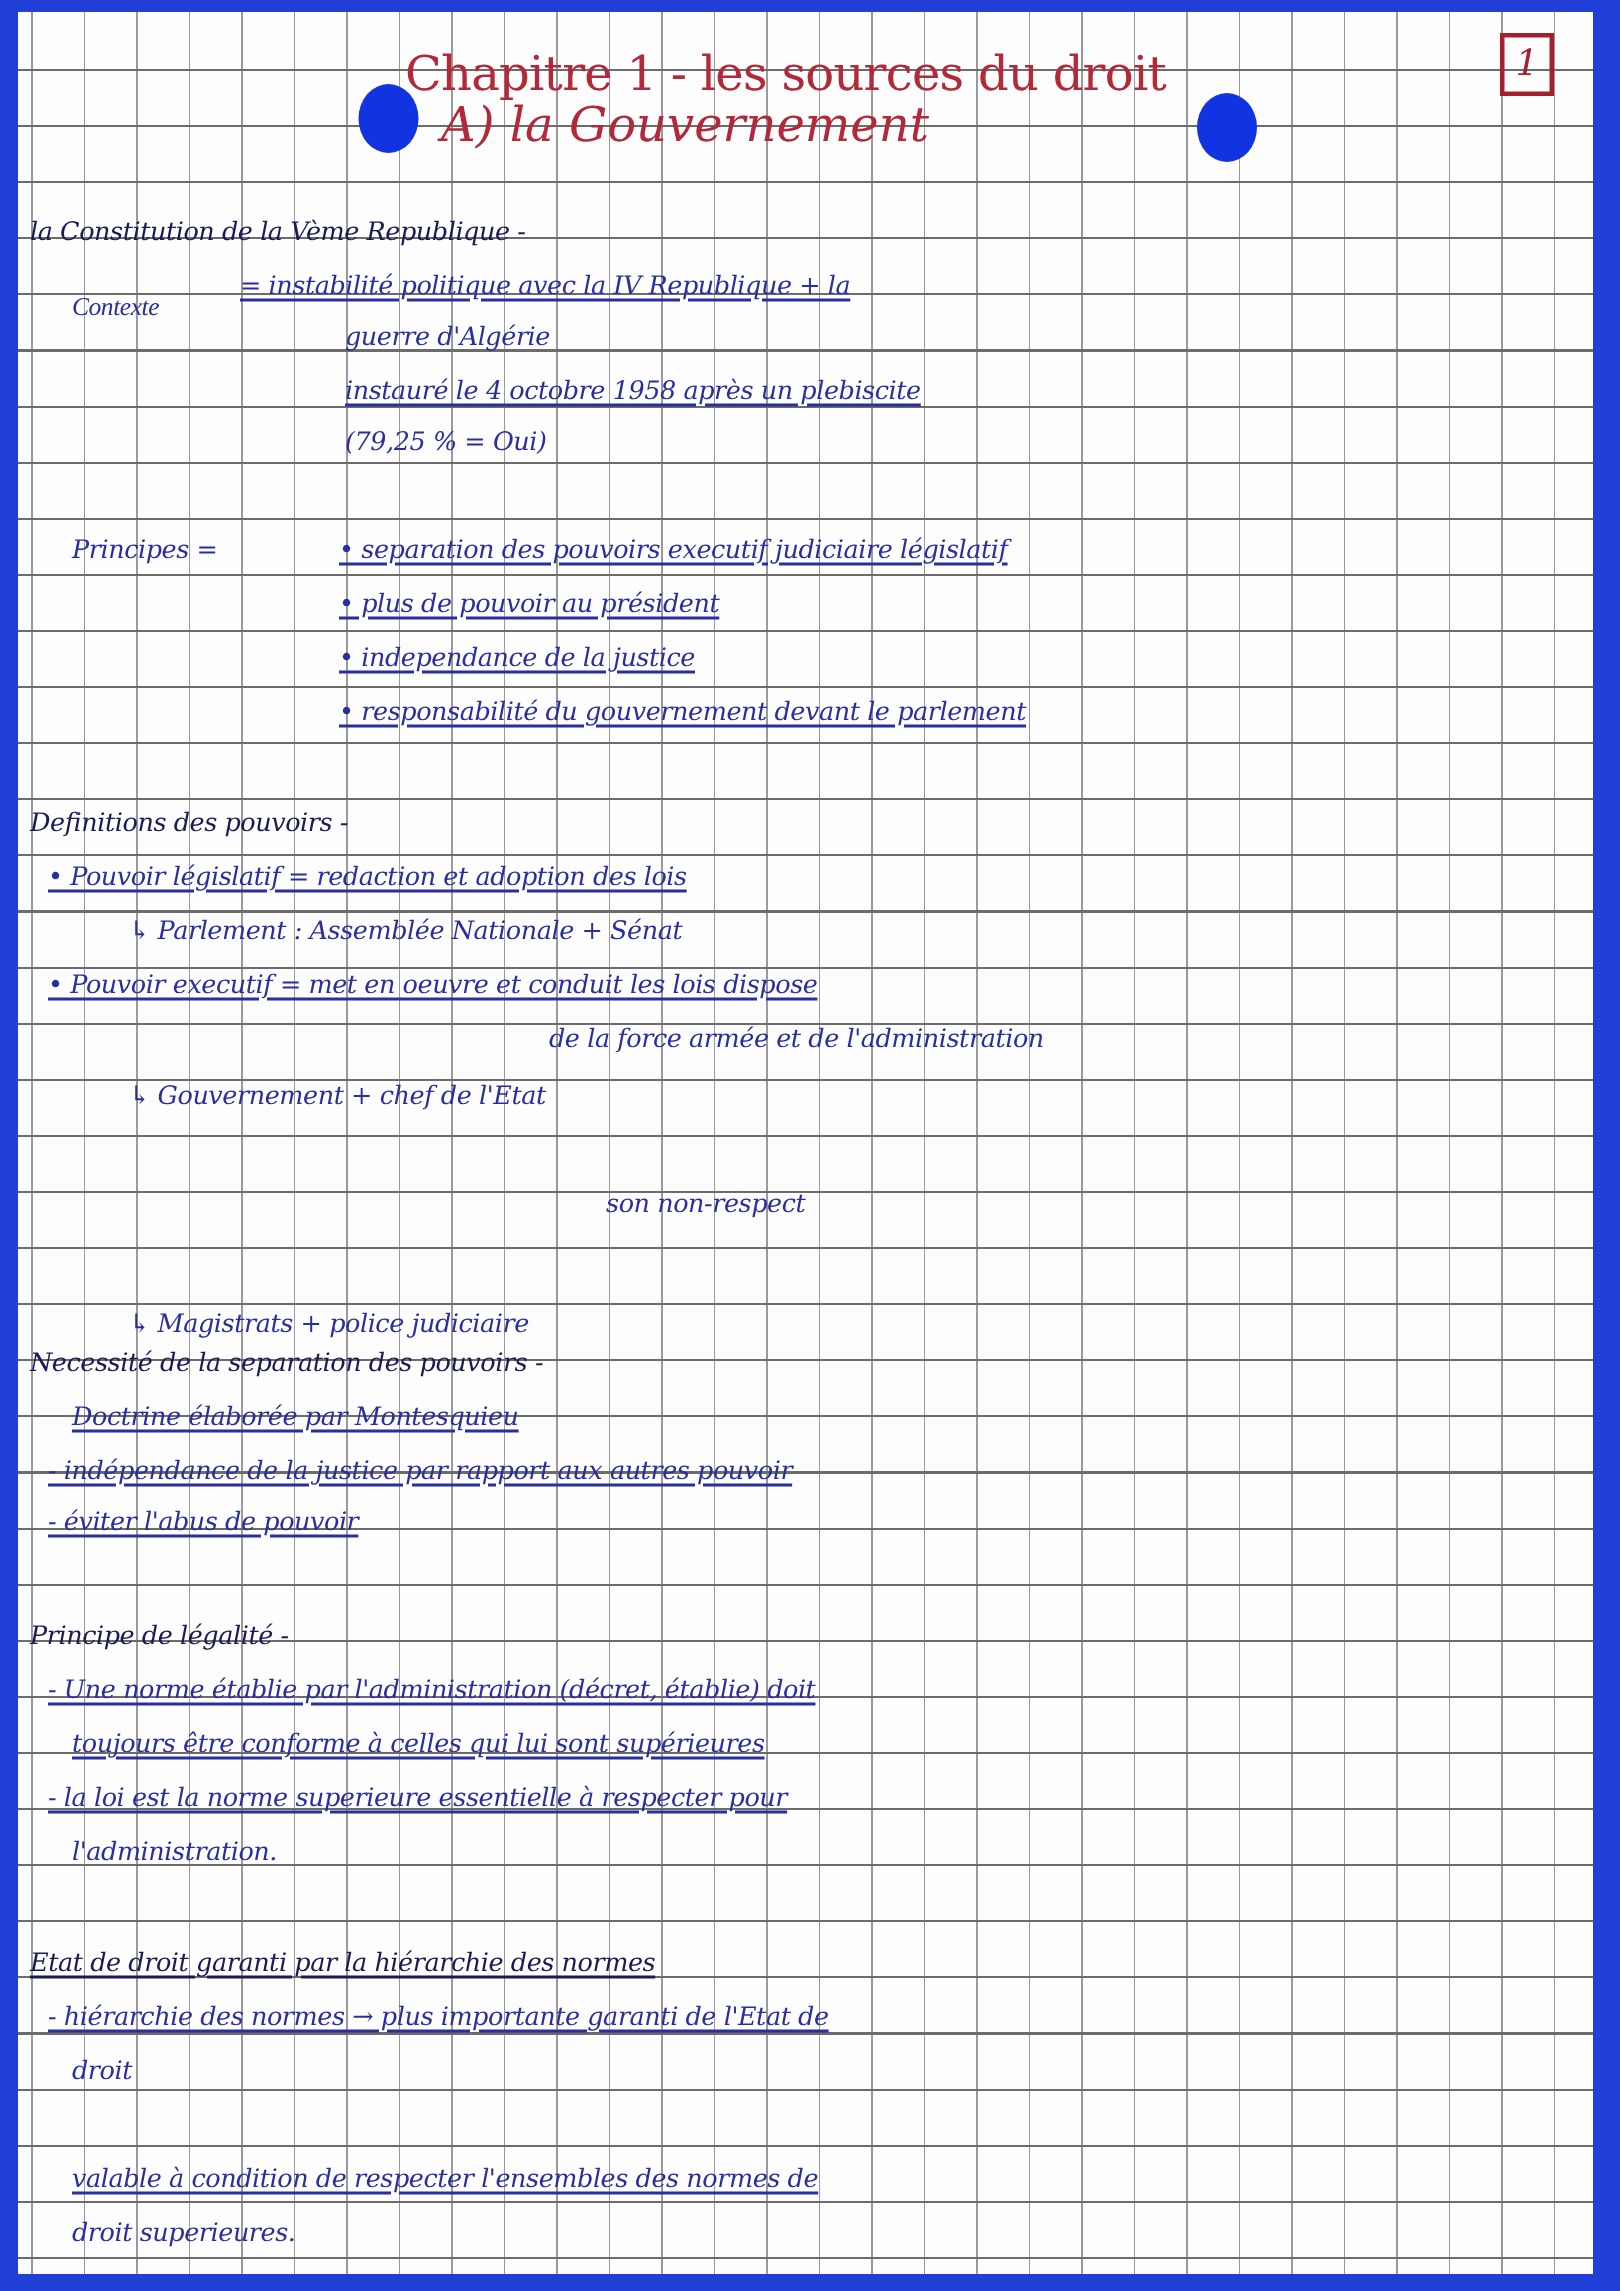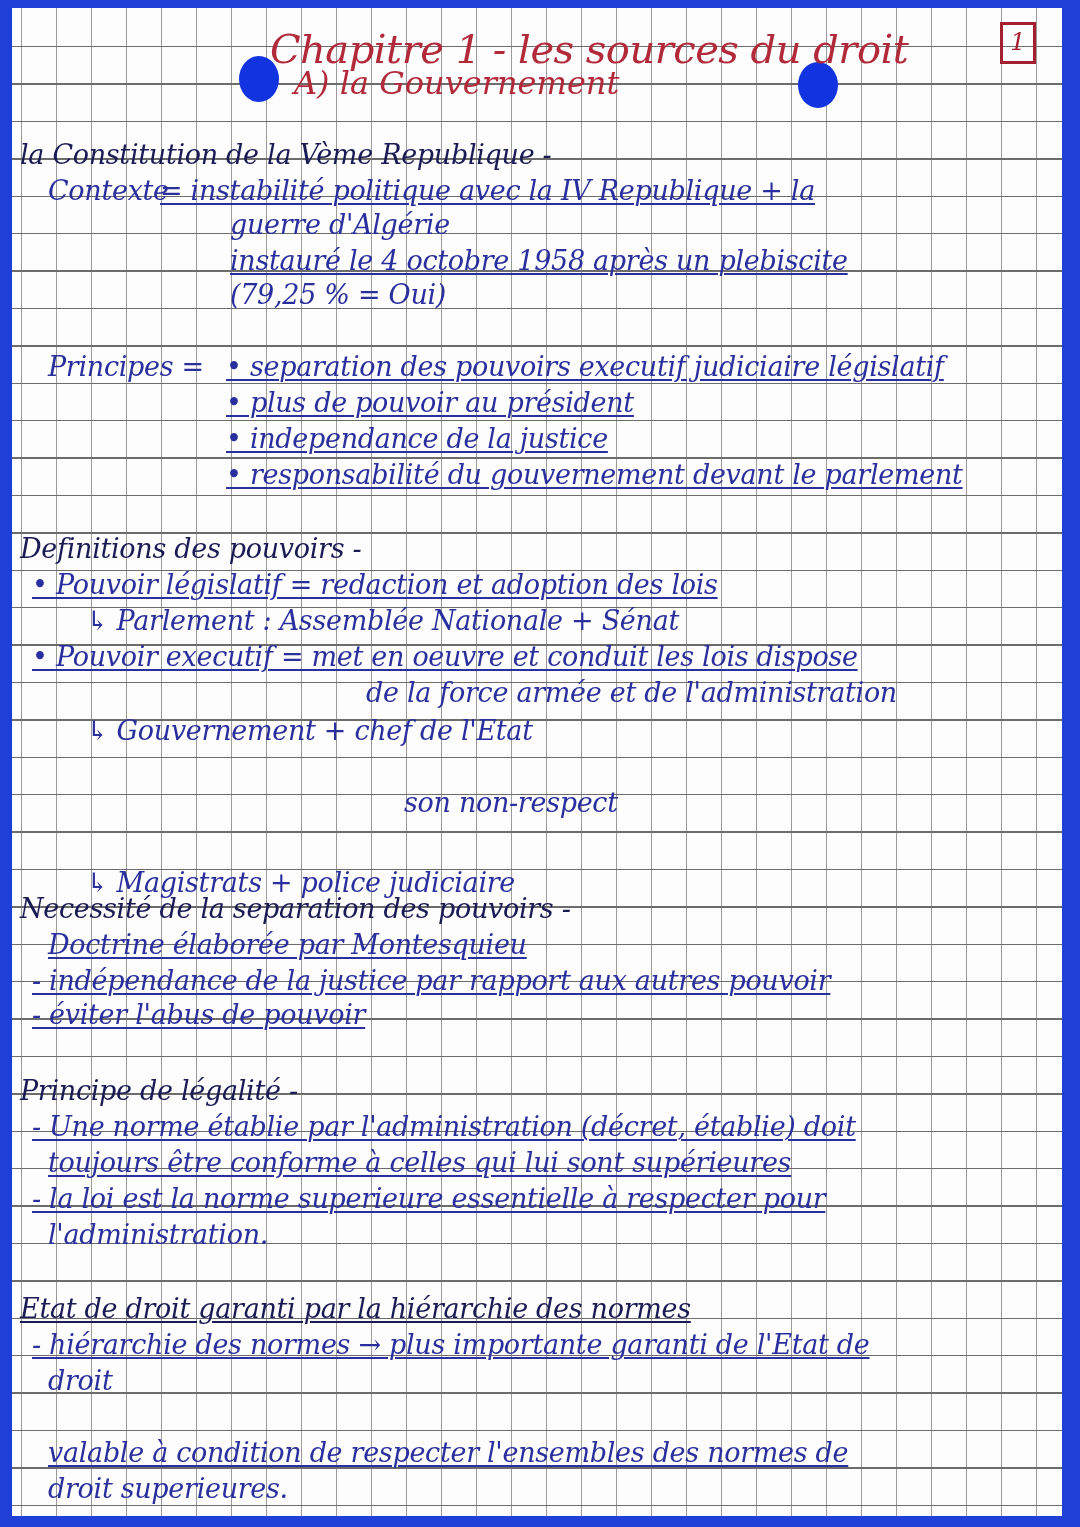--- a/index.html
+++ b/index.html
@@ -21,55 +21,55 @@
       repeating-linear-gradient(to right, transparent 0, transparent 34px, #9a9a9a 34px, #9a9a9a 35px);
     background-position: 0 2px, 10px 0;
     overflow:hidden;
   }
   .hole {
     position:absolute; width:40px; height:46px; border-radius:50%;
     background:#1234e0;
   }
   .title {
     position:absolute; left:258px; top:22px; color:#b22a3a;
-    font-size:40px; line-height:38px; font-style:italic;
+    font-size:32px; line-height:38px; 
     letter-spacing:-0.5px;
   }
   .subtitle {
     position:absolute; left:282px; top:56px; color:#b22a3a;
     font-size:32px; line-height:38px; font-style:italic;
   }
   .pagenum {
     position:absolute; left:988px; top:14px; width:30px; height:36px;
     border:3px solid #a4202e; color:#a4202e;
     font-size:24px; text-align:center; line-height:34px; font-style:italic;
   }
   .line {
     position:absolute; white-space:nowrap;
-    font-size:27px; line-height:34px; font-style:italic; color:#2a2f9e;
+    font-size:17px; line-height:34px; font-style:italic; color:#2a2f9e;
     letter-spacing:-0.3px;
   }
   .heading { color:#1a1a55; }
   .u { text-decoration:underline; text-decoration-thickness:1.5px; text-underline-offset:3px; }
 </style>
 </head>
 <body>
 
 <div class="frame"></div>
 <div class="paper">
 
   <div class="hole" style="left:227px; top:48px;"></div>
   <div class="hole" style="left:786px; top:54px;"></div>
 
   <div class="title">Chapitre 1 - les sources du droit</div>
   <div class="subtitle">A) la Gouvernement</div>
   <div class="pagenum">1</div>
 
   <div class="line heading" style="left:8px; top:130px;">la Constitution de la Vème Republique -</div>
-  <div class="line" style="left:36px; top:166px;">Contexte</div>
+  <div class="line" style="left:36px; top:180px;font-family:Liberation Serif, serif;">Contexte</div>
   <div class="line u" style="left:148px; top:166px;">= instabilité politique avec la IV Republique + la</div>
   <div class="line" style="left:218px; top:200px;">guerre d'Algérie</div>
   <div class="line u" style="left:218px; top:236px;">instauré le 4 octobre 1958 après un plebiscite</div>
   <div class="line" style="left:218px; top:270px;">(79,25 % = Oui)</div>
 
   <div class="line" style="left:36px; top:342px;">Principes =</div>
   <div class="line u" style="left:214px; top:342px;">• separation des pouvoirs executif judiciaire législatif</div>
   <div class="line u" style="left:214px; top:378px;">• plus de pouvoir au président</div>
   <div class="line u" style="left:214px; top:414px;">• independance de la justice</div>
   <div class="line u" style="left:214px; top:450px;">• responsabilité du gouvernement devant le parlement</div>

